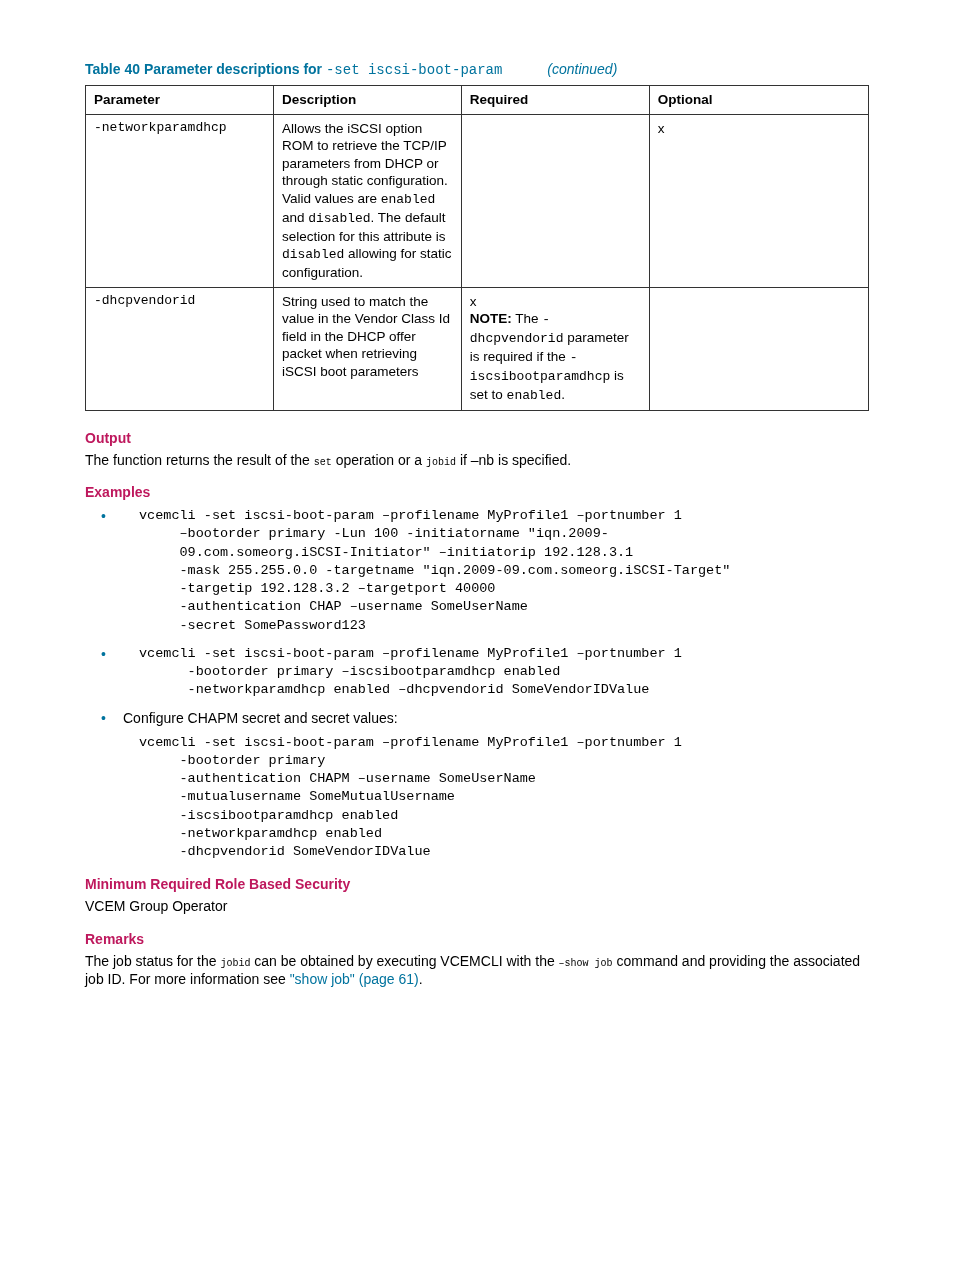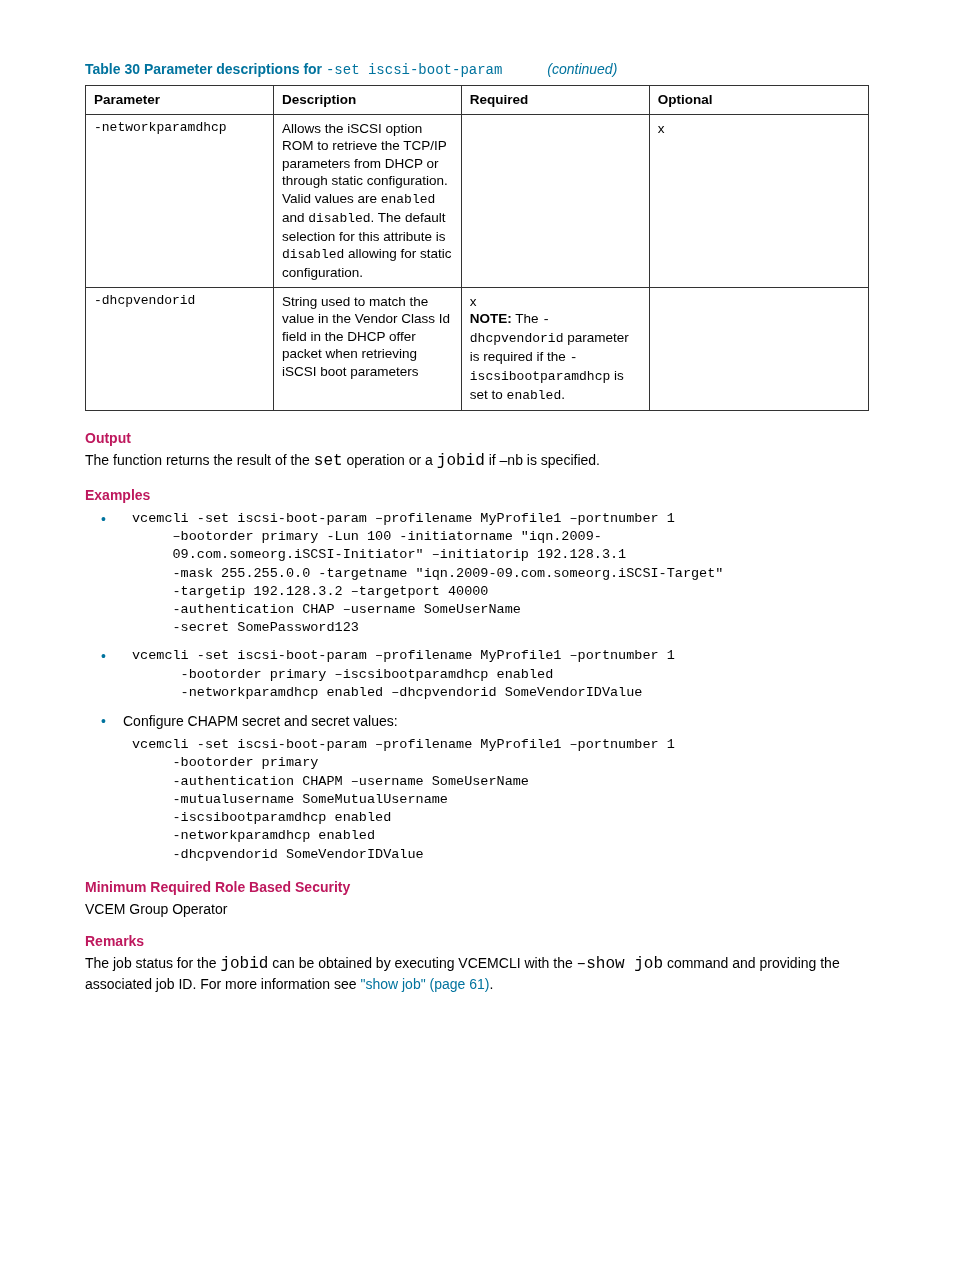--- a/index.html
+++ b/index.html
@@ -47,56 +47,56 @@
   td .mono, .note-block .mono { font-family: "Courier New", monospace; font-size: 13px;}
   h2 {
     color: #be185d;
     font-weight: bold;
     font-size: 14px;
     margin: 14px 0 4px 0;
   }
   .body-text {
     margin: 4px 0 10px 0;
   }
-  .body-text .mono { font-family: "Courier New", monospace; font-size: 16px; }
+  .body-text .mono { font-family: "Courier New", monospace; font-size: 10px; }
   ul.examples {
     margin: 6px 0 0 0;
     padding-left: 38px;
   }
   ul.examples > li {
     margin-bottom: 8px;
     list-style: none;
     position: relative;
   }
   ul.examples > li::before {
     content: "•";
     position: absolute;
     left: -22px;
     top: 0;
     color: #00739e;
     font-size: 14px;
   }
   pre.code {
     font-family: "Courier New", monospace;
     font-size: 13.5px;
-    margin: 6px 0 10px 9px;
+    margin: 6px 0 10px 16px;
     white-space: pre;
     line-height: 1.35;
   }
   .note-block {
     font-size: 13.5px;
   }
   .note-block .note-label { font-weight: bold; }
   .link { color: #00739e; }
 </style>
 </head>
 <body>
 
 <div class="table-caption">
-  <span>Table 30 Parameter descriptions for </span><span class="cmd">-set iscsi-boot-param</span><span class="italic"> (continued)</span>
+  <span>Table 40 Parameter descriptions for </span><span class="cmd">-set iscsi-boot-param</span><span class="italic"> (continued)</span>
 </div>
 
 <table>
   <colgroup>
     <col style="width:24%">
     <col style="width:24%">
     <col style="width:24%">
     <col style="width:28%">
   </colgroup>
   <thead>

